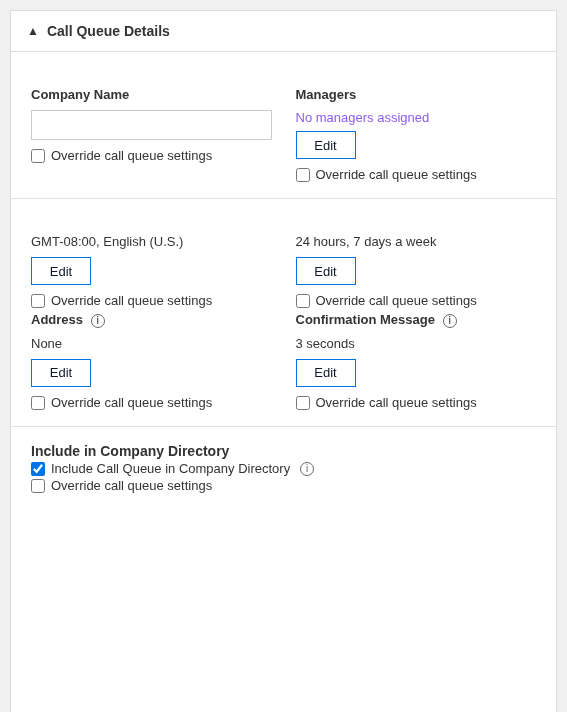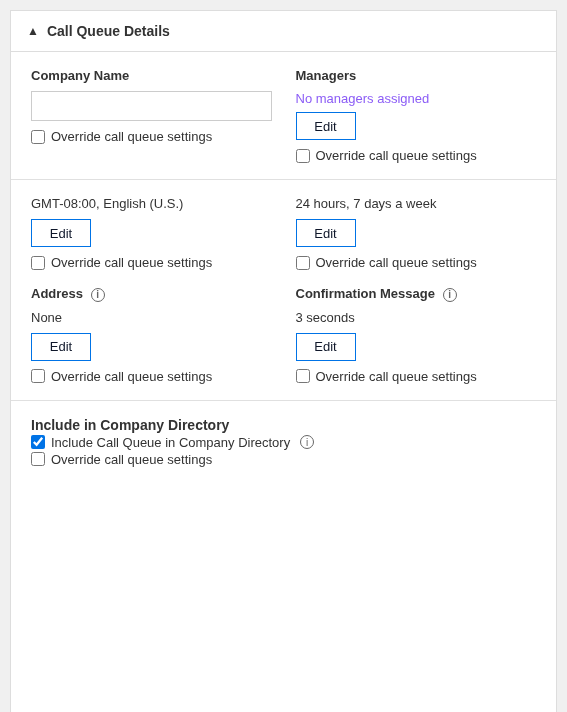--- a/index.html
+++ b/index.html
@@ -31,21 +31,22 @@
       margin-right: 8px;
       font-size: 12px;
     }
     .section {
       padding: 16px 20px;
       border-bottom: 1px solid #e0e0e0;
     }
     .section-grid {
       display: grid;
       grid-template-columns: 1fr 1fr;
-      gap: 16px 24px;
+      gap: 4px 24px;
+      margin-top: 19px;
     }
     .field-group {
       display: flex;
       flex-direction: column;
       gap: 6px;
     }
     .field-label {
       font-weight: bold;
       font-size: 13px;
       margin-bottom: 2px;
@@ -68,21 +69,21 @@
       background: #fff;
       color: #0f172a;
       padding: 4px 14px;
       font-size: 13px;
       cursor: pointer;
       width: 60px;
       height: 28px;
     }
     .checkbox-row {
       display: flex;
-      align-items: center;
+      align-items: flex-end;
       gap: 6px;
       font-size: 13px;
       color: #333;
       margin-top: 2px;
     }
     .checkbox-row input[type="checkbox"] {
       width: 14px;
       height: 14px;
       cursor: pointer;
       accent-color: #0073e6;

